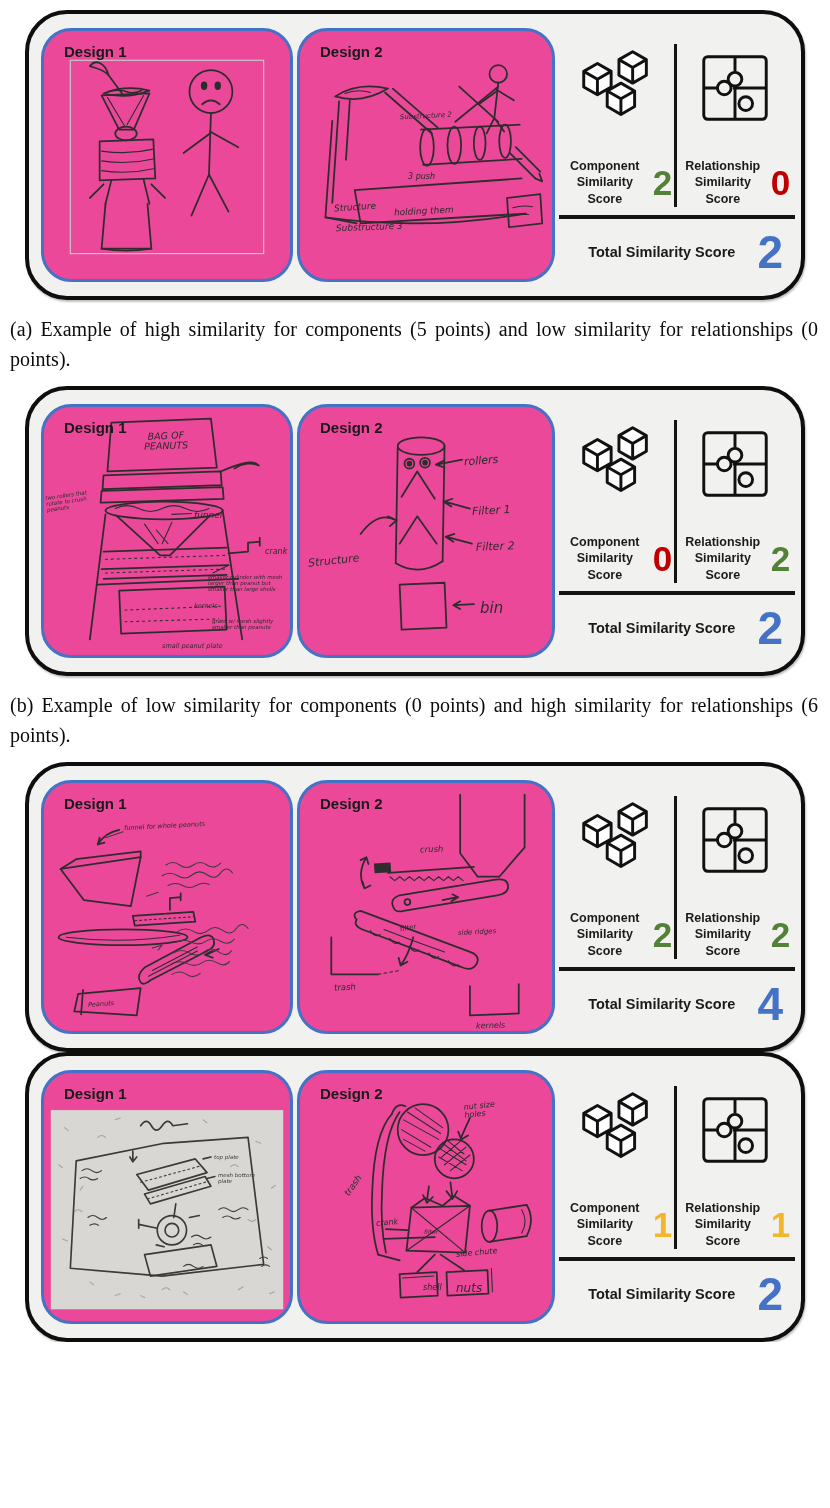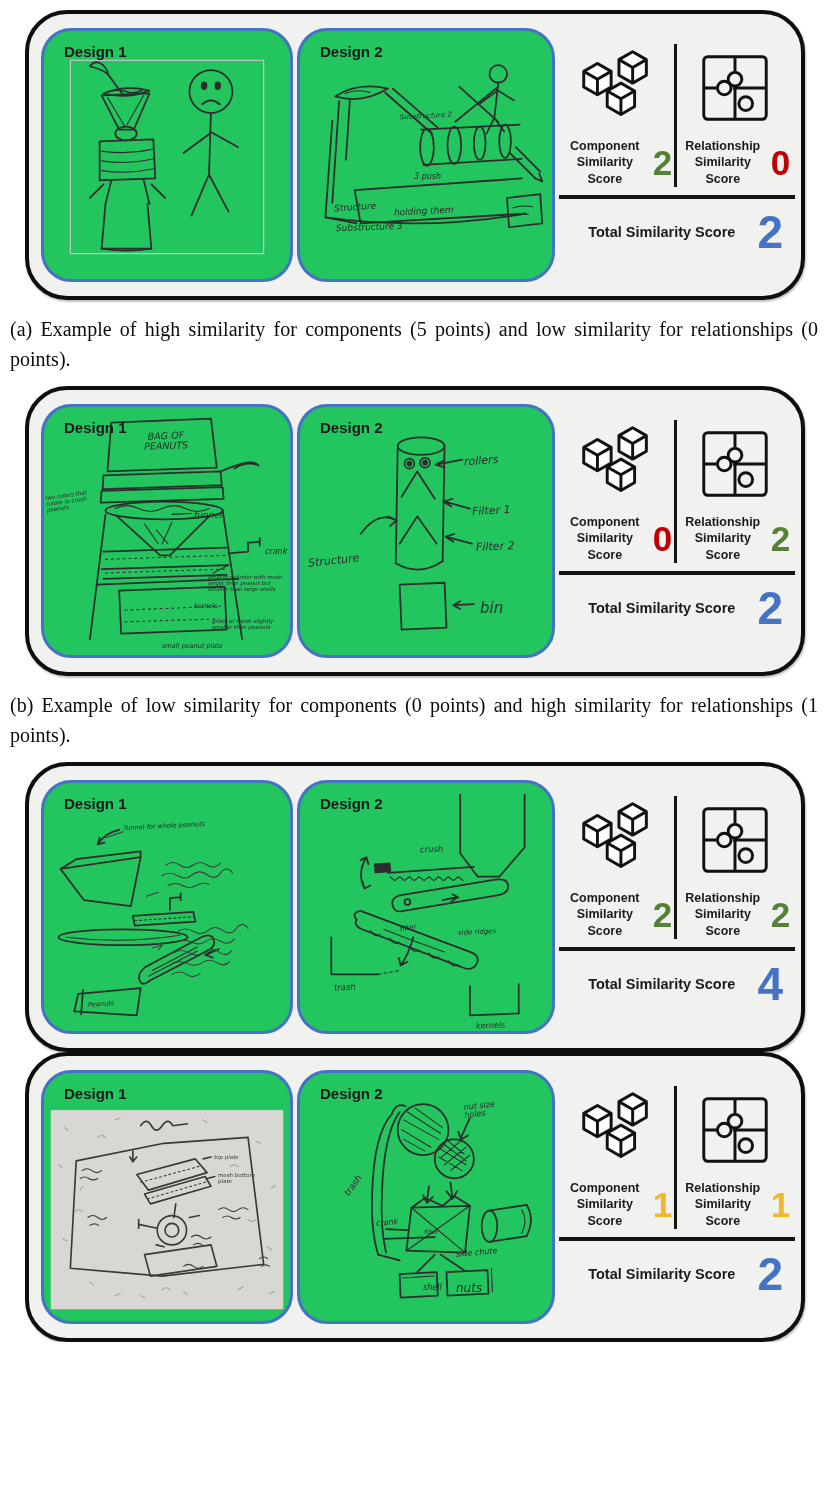--- a/index.html
+++ b/index.html
@@ -6,32 +6,32 @@
   body{width:830px;font-family:"Liberation Sans",sans-serif;color:#111;}
   .page{padding-top:10px;}
 
   .fig-block{margin:0;}
   .panel{
     position:relative;width:772px;height:282px;margin-left:25px;
     background:#f1f1f0;border:4px solid #0e0e0e;border-radius:42px;
     box-shadow:1px 2px 2px rgba(0,0,0,.25);
   }
   .design-box{
-    position:absolute;top:14px;height:248px;background:#22c55e;
+    position:absolute;top:14px;height:248px;background:#ec4899;
     border:3px solid #4472c4;border-radius:30px;overflow:hidden;
   }
   .design-box.d1{left:12px;width:246px;}
   .design-box.d2{left:268px;width:252px;}
   .design-title{position:absolute;left:20px;top:12px;font-weight:bold;font-size:15px;color:#1a1a1a;z-index:3;}
   .sketch{position:absolute;left:0;top:0;width:100%;height:100%;}
   .sk{position:absolute;z-index:2;font-family:"DejaVu Sans",sans-serif;font-style:italic;color:#2c2c2c;line-height:1.05;white-space:normal;}
 
   .score-area{position:absolute;left:530px;top:4px;width:236px;height:274px;display:flex;flex-direction:column;padding-top:24px;box-sizing:border-box;}
   .score-top{display:flex;align-items:stretch;}
-  .score-col{width:115px;display:flex;flex-direction:column;align-items:center;}
+  .score-col{width:115px;display:flex;flex-direction:column;align-items:center;gap:20px;}
   .v-div{width:3px;background:#141414;margin-top:2px;}
   .icon-wrap{height:92px;display:flex;align-items:center;justify-content:center;margin-bottom:4px;}
   .score-row{display:flex;align-items:center;gap:4px;}
   .score-label{font-weight:bold;font-size:12.5px;line-height:1.3;text-align:center;width:88px;color:#1a1a1a;}
   .score-num{font-size:35px;font-weight:bold;line-height:1;}
   .h-div{height:4px;background:#141414;margin-top:8px;}
   .total-row{display:flex;align-items:center;justify-content:flex-end;gap:22px;margin-top:10px;padding-right:12px;}
   .total-label{font-weight:bold;font-size:14.5px;color:#1a1a1a;}
   .total-num{font-size:46px;font-weight:bold;line-height:1;}
 
@@ -102,21 +102,21 @@
             <path d="M197,53 L193,89 M195,62 L177,75 M195,60 L213,71 M193,89 L185,105 M193,89 L203,103"></path>
             <path d="M157,57 L197,93 M197,57 L153,93"></path>
             <path d="M50,163 L221,151 M56,197 L225,187 M50,163 L56,197"></path>
             <path d="M27,92 L20,191 L52,197"></path>
             <path d="M20,191 Q121,205 225,187"></path>
             <path d="M206,171 L240,167 L242,197 L208,201 Z"></path>
             <path class="thin" d="M212,181 q10,-3 20,-1 M212,189 q8,-2 16,-1"></path>
           </g>
         </svg>
         <span class="sk" style="left:100px;top:82px;font-size:7px;transform:rotate(-3deg);">Substructure 2</span>
-        <span class="sk" style="left:114px;top:142px;font-size:8px;">3 push</span>
+        <span class="sk" style="left:108px;top:142px;font-size:8px;">3 push</span>
         <span class="sk" style="left:34px;top:172px;font-size:9px;transform:rotate(-4deg);">Structure</span>
         <span class="sk" style="left:94px;top:176px;font-size:9px;transform:rotate(-3deg);">holding them</span>
         <span class="sk" style="left:36px;top:192px;font-size:9px;transform:rotate(-2deg);">Substructure 3</span>
       </div>
 
       <div class="score-area">
         <div class="score-top">
           <div class="score-col">
             <div class="icon-wrap">
               <svg width="90" height="84" viewBox="0 0 92 84">
@@ -269,21 +269,21 @@
             </div>
           </div>
         </div>
         <div class="h-div"></div>
         <div class="total-row">
           <div class="total-label">Total Similarity Score</div>
           <div class="total-num" style="color: rgb(68, 114, 196);">2</div>
         </div>
       </div>
     </div>
-    <div class="caption">(b) Example of low similarity for components (0 points) and high similarity for relationships (1 points).</div>
+    <div class="caption">(b) Example of low similarity for components (0 points) and high similarity for relationships (6 points).</div>
   </div>
 
   <div class="fig-block">
     <div class="panel">
 
       <div class="design-box d1">
         <span class="design-title">Design 1</span>
         <svg class="sketch" viewBox="0 0 246 254">
           <g class="ln">
             <path d="M14,88 L96,76 L86,126 L38,120 Z"></path>

